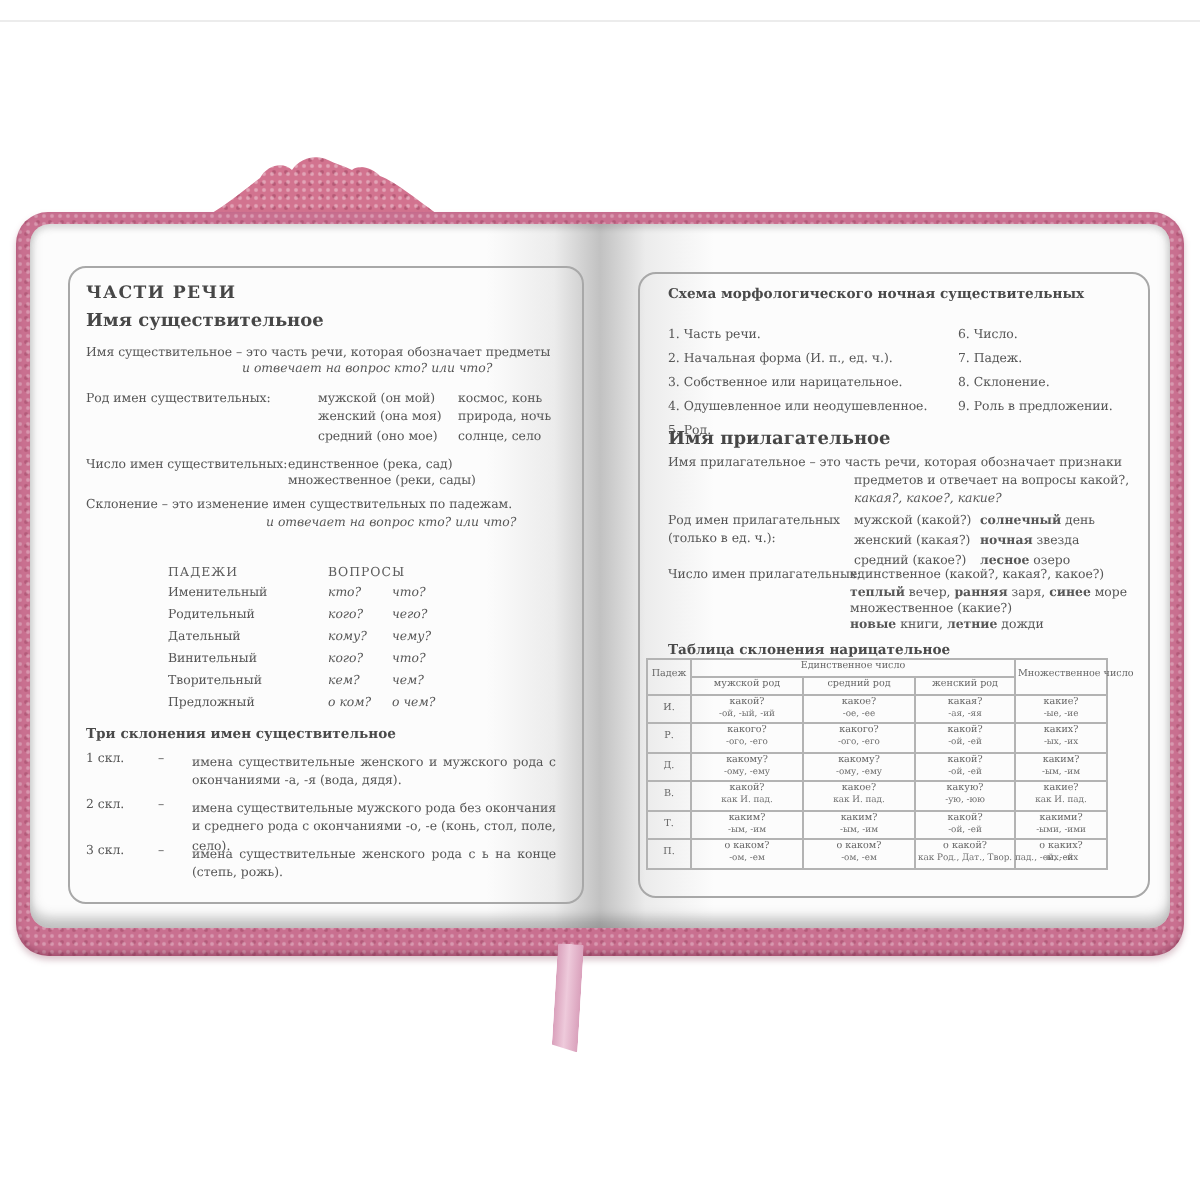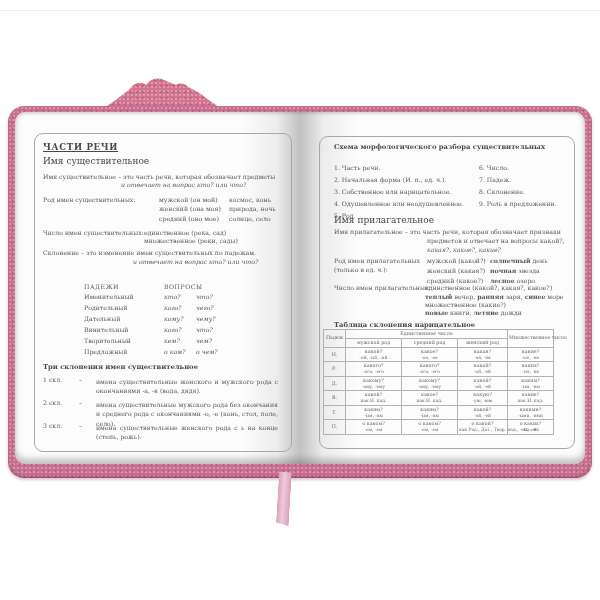--- a/index.html
+++ b/index.html
@@ -28,22 +28,22 @@
   .spine{position:absolute;left:15px;top:112px;width:570px;height:352px;border-radius:10px;
          background:linear-gradient(90deg, rgba(0,0,0,0) 40%, rgba(90,90,90,.10) 46%,
                     rgba(70,70,70,.32) 50%, rgba(90,90,90,.10) 54%, rgba(0,0,0,0) 60%);}
   .ribbon{position:absolute;left:279px;top:472px;width:13px;height:54px;
           background:linear-gradient(90deg,#d9a0bb 0%,#eecadb 45%,#d9a0bb 100%);
           transform:rotate(3.5deg);transform-origin:top center;border-radius:1px;
           clip-path:polygon(0 0,100% 0,100% 100%,0 94%);}
   .lp,.rp{position:absolute;border:1px solid #a8a8a8;border-radius:9px;font-size:6.2px;}
   .lp{left:34px;top:133px;width:256px;height:317px;}
   .rp{left:319px;top:136px;width:254px;height:311px;}
-  .h1{font-size:8.6px;font-weight:bold;letter-spacing:.7px;color:#474747;text-decoration:underline;}
-  .h2{font-size:9px;font-weight:normal;color:#474747;}
+  .h1{font-size:8.6px;font-weight:bold;letter-spacing:.7px;color:#474747;}
+  .h2{font-size:9px;font-weight:bold;color:#474747;}
   .h3{font-size:6.8px;font-weight:bold;color:#4a4a4a;}
   .caps{letter-spacing:.5px;color:#5d5d5d;}
   .crow{height:11px;}
   .crow .nm{display:inline-block;width:80px;}
   .crow .q1{display:inline-block;width:32px;font-style:italic;}
   .crow .q2{display:inline-block;font-style:italic;}
   .jtext{text-align:justify;line-height:9.4px;}
   table.adj{border-collapse:collapse;table-layout:fixed;width:230px;font-size:4.8px;
             color:#666;text-align:center;line-height:1.25;}
   table.adj th,table.adj td{border:1px solid #b3b3b3;padding:1px 1px;font-weight:normal;vertical-align:middle;}
@@ -117,21 +117,21 @@
     <div class="abs" style="left:8px;top:266px;">2 скл.</div>
     <div class="abs" style="left:44px;top:266px;">–</div>
     <div class="abs wrap jtext" style="left:61px;top:266px;width:182px;">имена существительные мужского рода без окончания и среднего рода с окончаниями -о, -е (конь, стол, поле, село).</div>
 
     <div class="abs" style="left:8px;top:289px;">3 скл.</div>
     <div class="abs" style="left:44px;top:289px;">–</div>
     <div class="abs wrap jtext" style="left:61px;top:289px;width:182px;">имена существительные женского рода с ь на конце (степь, рожь).</div>
   </div>
 
   <div class="rp">
-    <div class="abs h3" style="left:14px;top:7px;">Схема морфологического разбора существительных</div>
+    <div class="abs h3" style="left:14px;top:7px;">Схема морфологического ночная существительных</div>
 
     <div class="abs" style="left:14px;top:25px;line-height:12px;">
       <div>1. Часть речи.</div>
       <div>2. Начальная форма (И. п., ед. ч.).</div>
       <div>3. Собственное или нарицательное.</div>
       <div>4. Одушевленное или неодушевленное.</div>
       <div>5. Род.</div>
     </div>
     <div class="abs" style="left:159px;top:25px;line-height:12px;">
       <div>6. Число.</div>

